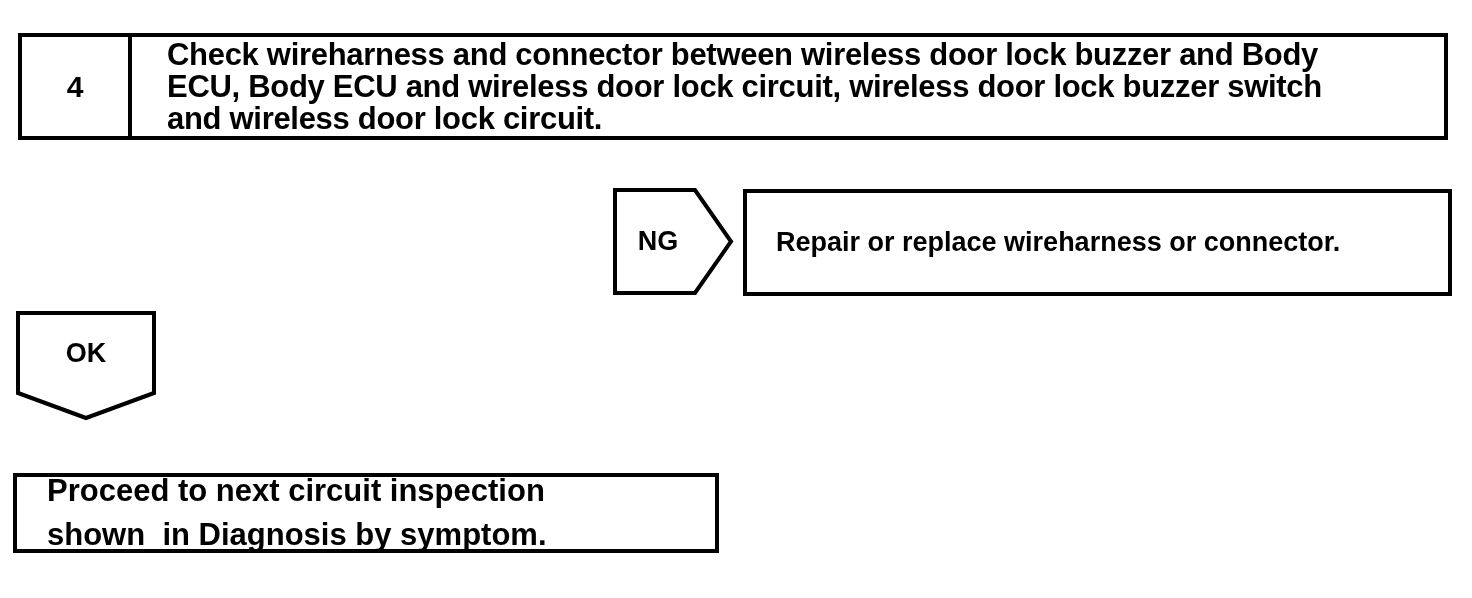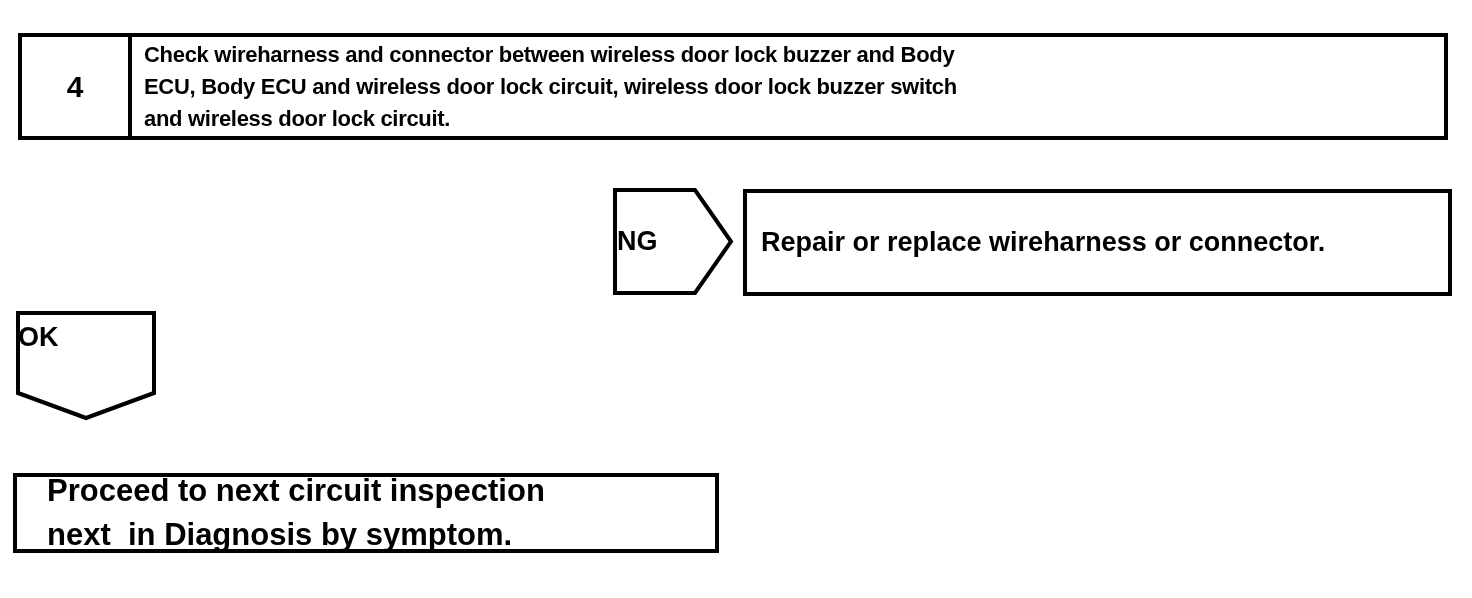--- a/index.html
+++ b/index.html
@@ -25,52 +25,53 @@
   .step-box { left: 18px; top: 33px; width: 1430px; height: 107px; display: flex; }
   .step-num-cell {
     width: 110px; flex: 0 0 110px;
     border-right: 4px solid #000;
     display: flex; align-items: center; justify-content: center;
     font-size: 30px;
   }
   .step-text {
     flex: 1;
     padding: 0 8px 0 12px;
-    font-size: 22px; line-height: 32px;
+    font-size: 31px; line-height: 32px;
     letter-spacing: -0.3px;
     display: flex; flex-direction: column; justify-content: center;
     white-space: nowrap;
+    margin-left: 23px;
   }
   
   .ng-box {
     left: 743px; top: 189px; width: 709px; height: 107px;
     display: flex; align-items: center;
-    padding-left: 14px;
+    padding-left: 29px;
     font-size: 27px;
     white-space: nowrap;
   }
   
   .proceed-box {
     left: 13px; top: 473px; width: 706px; height: 80px;
     display: flex; flex-direction: column; justify-content: center;
     padding-left: 30px;
     font-size: 31px; line-height: 44px;
   }
   .proceed-box .line { white-space: pre; }
   
   .connector-svg { position: absolute; display: block; }
   .ng-svg { left: 613px; top: 188px; }
   .ok-svg { left: 16px; top: 311px; }
   .connector-label {
     position: absolute;
-    display: flex; align-items: center; justify-content: flex-start;
+    display: flex; align-items: center; justify-content: center;
     font-size: 27px;
   }
   .ng-label { left: 617px; top: 190px; width: 82px; height: 103px; }
-  .ok-label { left: 18px; top: 297px; width: 136px; height: 80px; }
+  .ok-label { left: 18px; top: 313px; width: 136px; height: 80px; }
 </style>
 </head>
 <body>
 
 <div class="canvas">
 
   <div class="box step-box">
     <div class="step-num-cell">
       <span>4</span>
     </div>
@@ -94,16 +95,16 @@
 
   <svg class="connector-svg ok-svg" width="140" height="111" viewBox="0 0 140 111">
     <polygon points="2,2 138,2 138,82 70,107 2,82" fill="#ffffff" stroke="#000000" stroke-width="4" stroke-linejoin="miter"></polygon>
   </svg>
   <div class="connector-label ok-label">
     <span>OK</span>
   </div>
 
   <div class="box proceed-box">
     <div class="line">Proceed to next circuit inspection</div>
-    <div class="line">next  in Diagnosis by symptom.</div>
+    <div class="line">shown  in Diagnosis by symptom.</div>
   </div>
 
 </div>
 
 </body></html>

